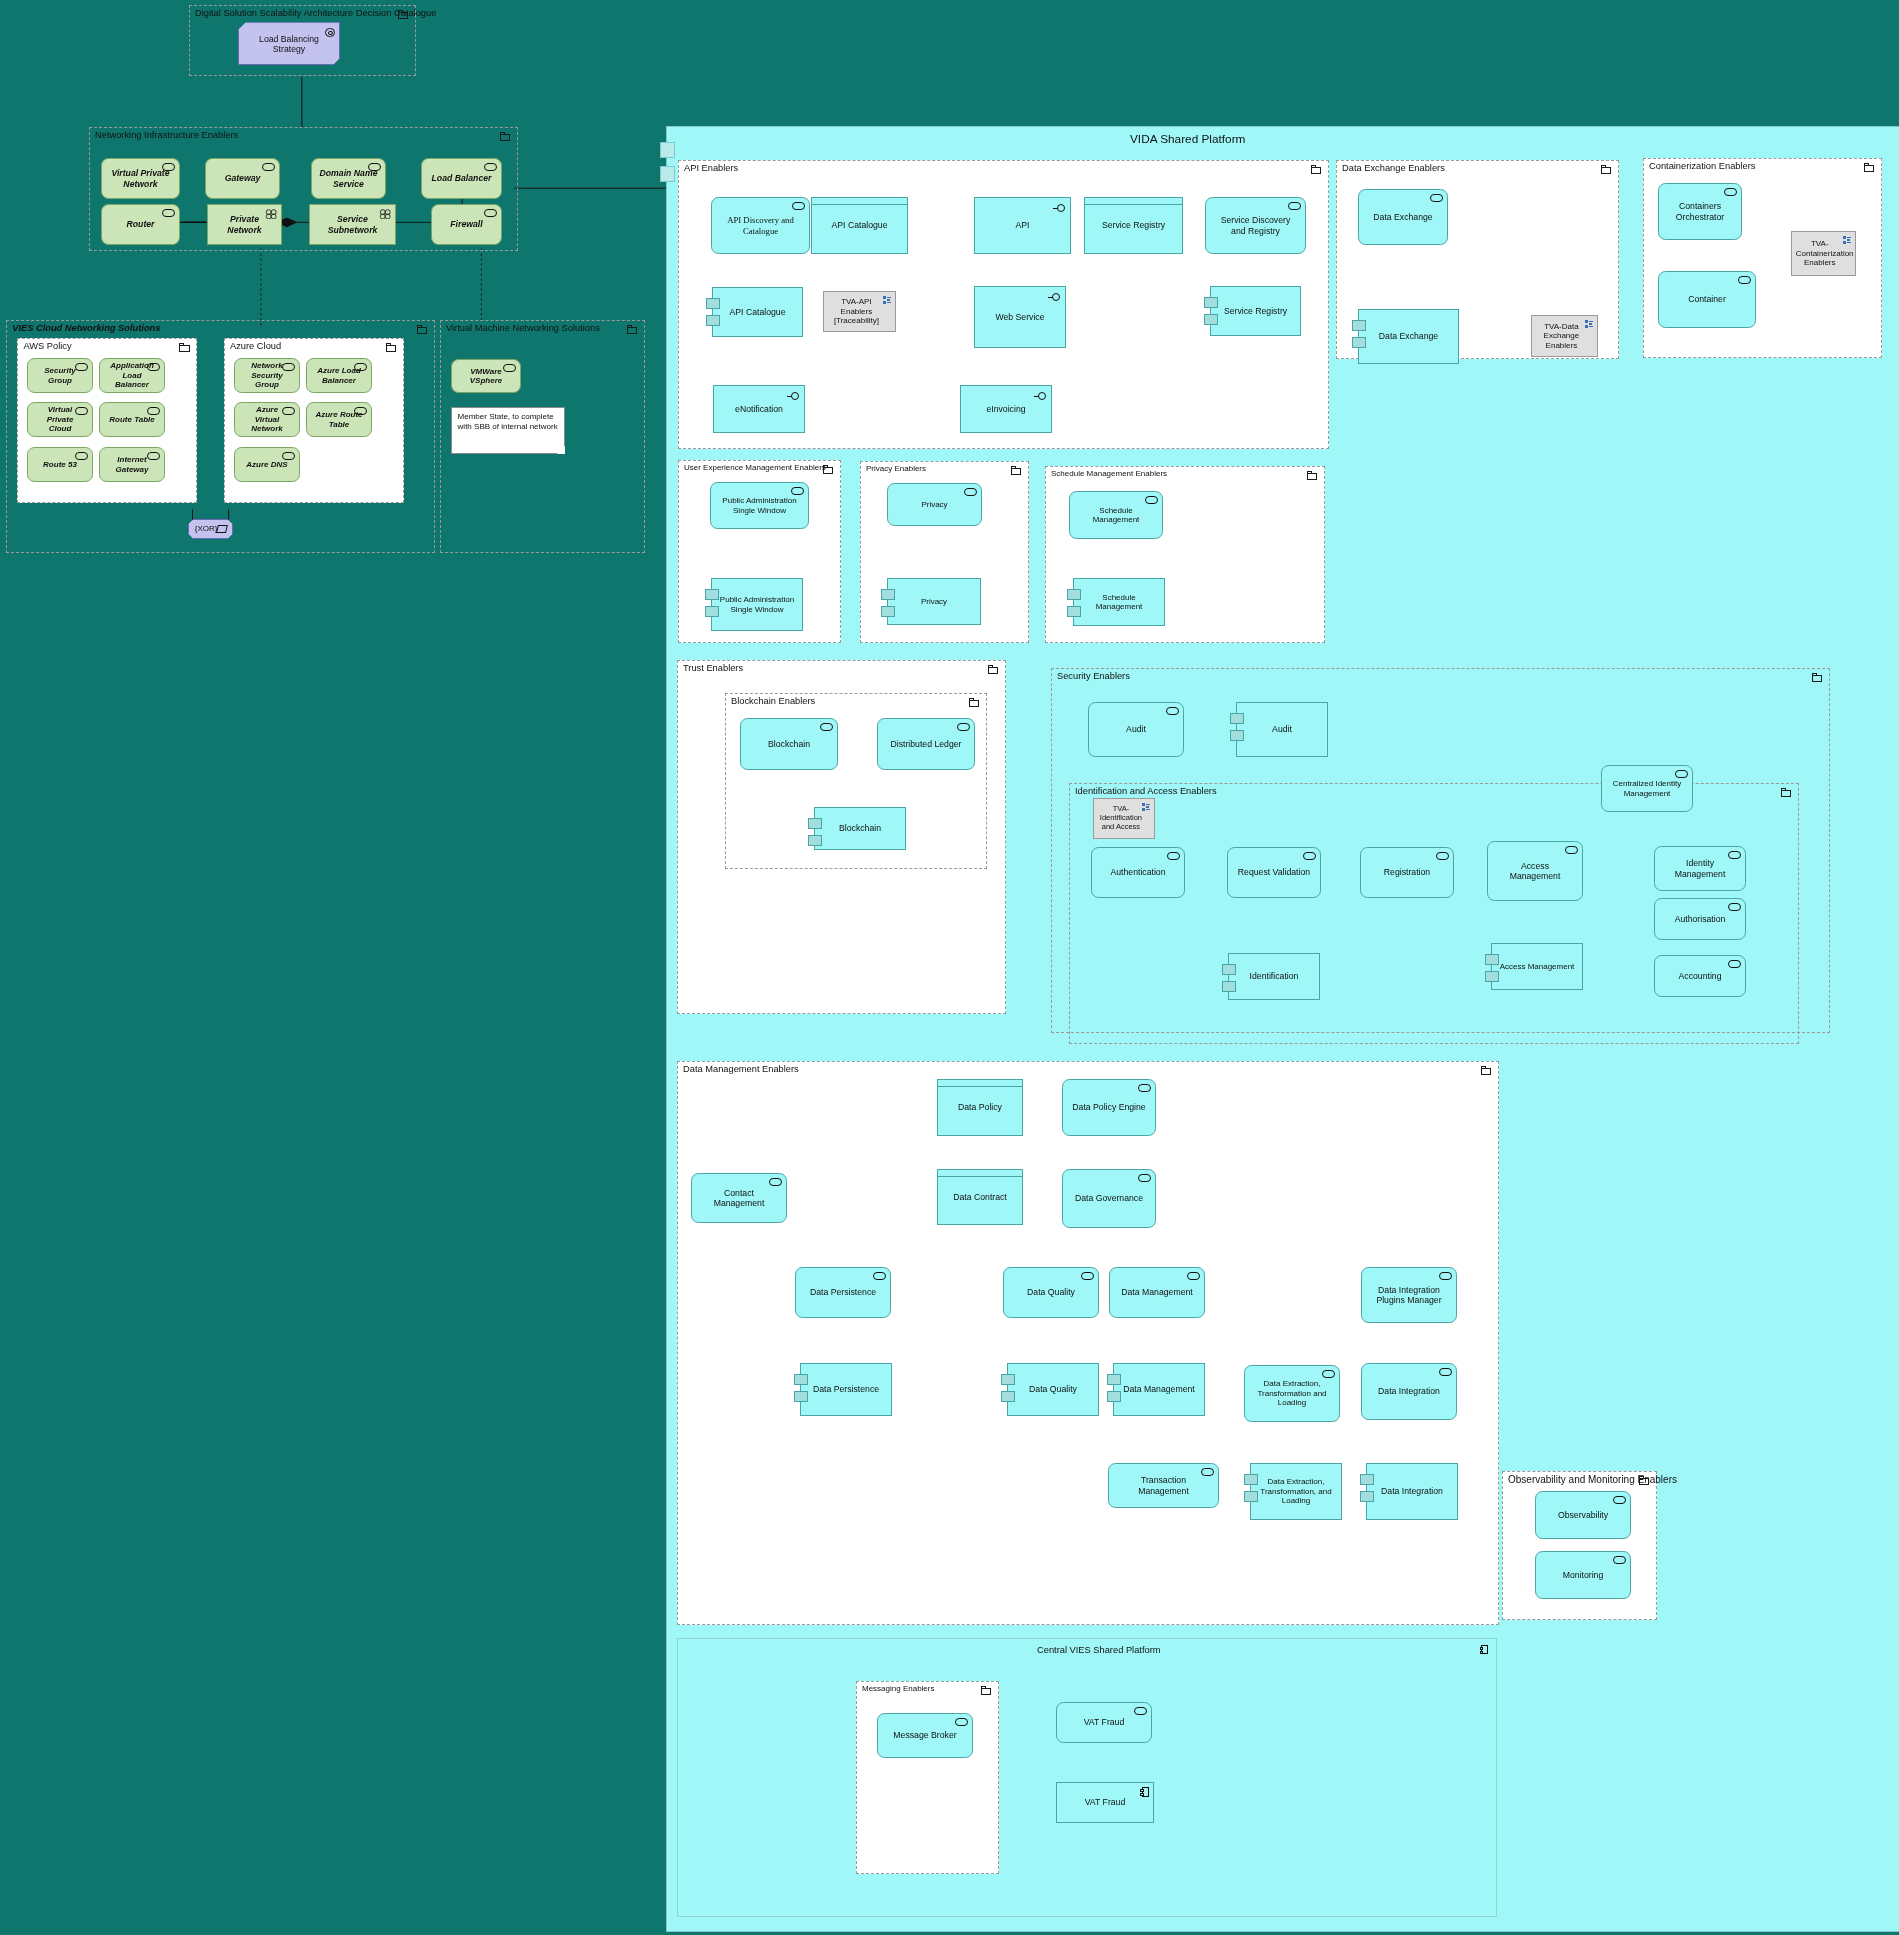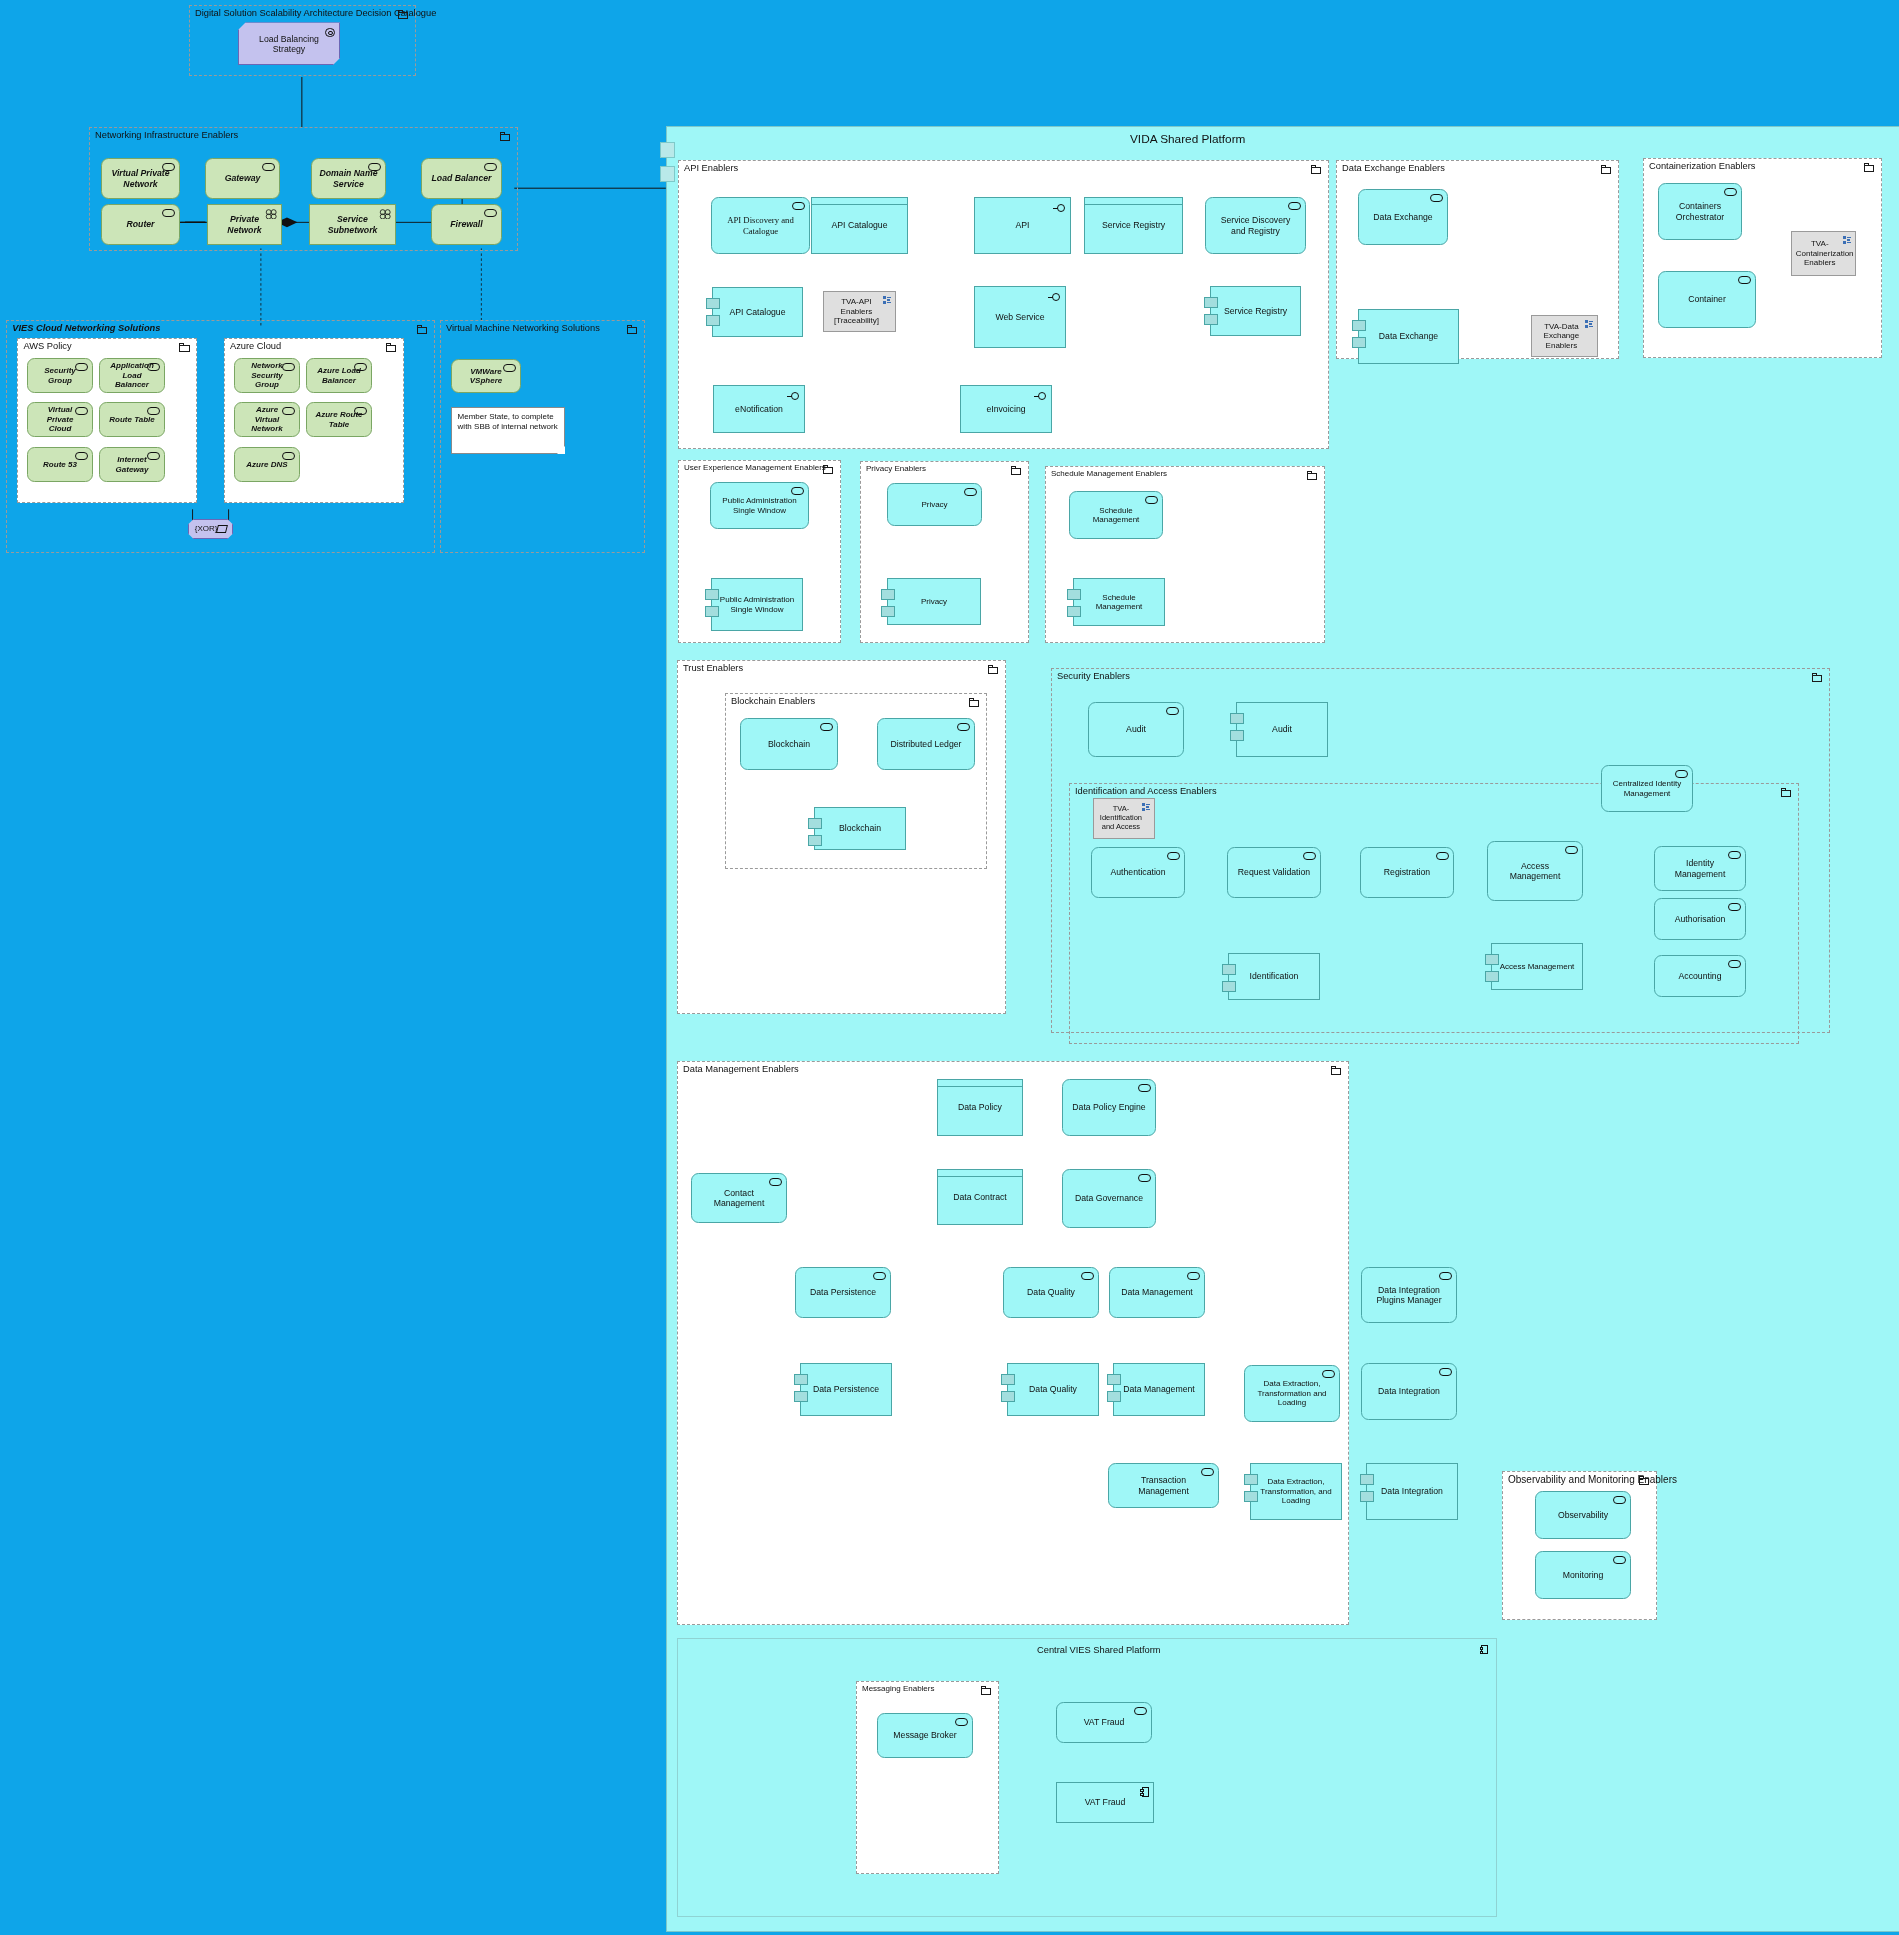--- a/index.html
+++ b/index.html
@@ -1,17 +1,17 @@
 <!DOCTYPE html>
 <html style="font-size:10px"><head>
 <meta charset="utf-8">
 <style>
   html,body{margin:0;padding:0;background:#ffffff;}
   body{font-family:"Liberation Sans", sans-serif;}
-  #canvas{position:relative;width:1900px;height:1936px;background:#0ea5e9;overflow:hidden;}
+  #canvas{position:relative;width:1900px;height:1936px;background:#0f766e;overflow:hidden;}
 
   
   .grp{position:absolute;border:0.6px dashed #9a9a9a;background:transparent;box-sizing:border-box;}
   .grp.solidbg{background:#ffffff;}
   .grp>.gtitle{position:absolute;left:5px;top:1.9px;font-size:9.3px;color:#111;white-space:nowrap;}
   .grp>.gtitle.ital{font-style:italic;font-weight:bold;}
   .folder{position:absolute;right:5px;top:3.7px;width:12.4px;height:10px;}
   .folder:before{content:"";position:absolute;left:0;top:1.9px;width:10.6px;height:7.5px;border:1px solid #1a1a1a;box-sizing:border-box;}
   .folder:after{content:"";position:absolute;left:0;top:0px;width:5px;height:2.5px;border:1px solid #1a1a1a;border-bottom:none;box-sizing:border-box;}
 
@@ -568,21 +568,21 @@
     <span class="tab1"></span>
     <span class="tab2"></span>
     <span class="lbl">Identification</span>
   </div>
   <div class="node cmp" style="left:1491px;top:943px;width:92px;height:47px;font-size:8px;">
     <span class="tab1"></span>
     <span class="tab2"></span>
     <span class="lbl">Access Management</span>
   </div>
 
-  <div class="grp solidbg" style="left:677px;top:1061px;width:672px;height:564px;">
+  <div class="grp solidbg" style="left:677px;top:1061px;width:822px;height:564px;">
     <span class="gtitle">Data Management Enablers</span>
     <span class="folder"></span>
   </div>
   <div class="node svc" style="left:691px;top:1173px;width:96px;height:50px;">
     <span class="g-round"></span>
     <span class="lbl">Contact Management</span>
   </div>
   <div class="node cls" style="left:937px;top:1079px;width:86px;height:57px;">
     <span class="band"></span>
     <span class="lbl">Data Policy</span>

